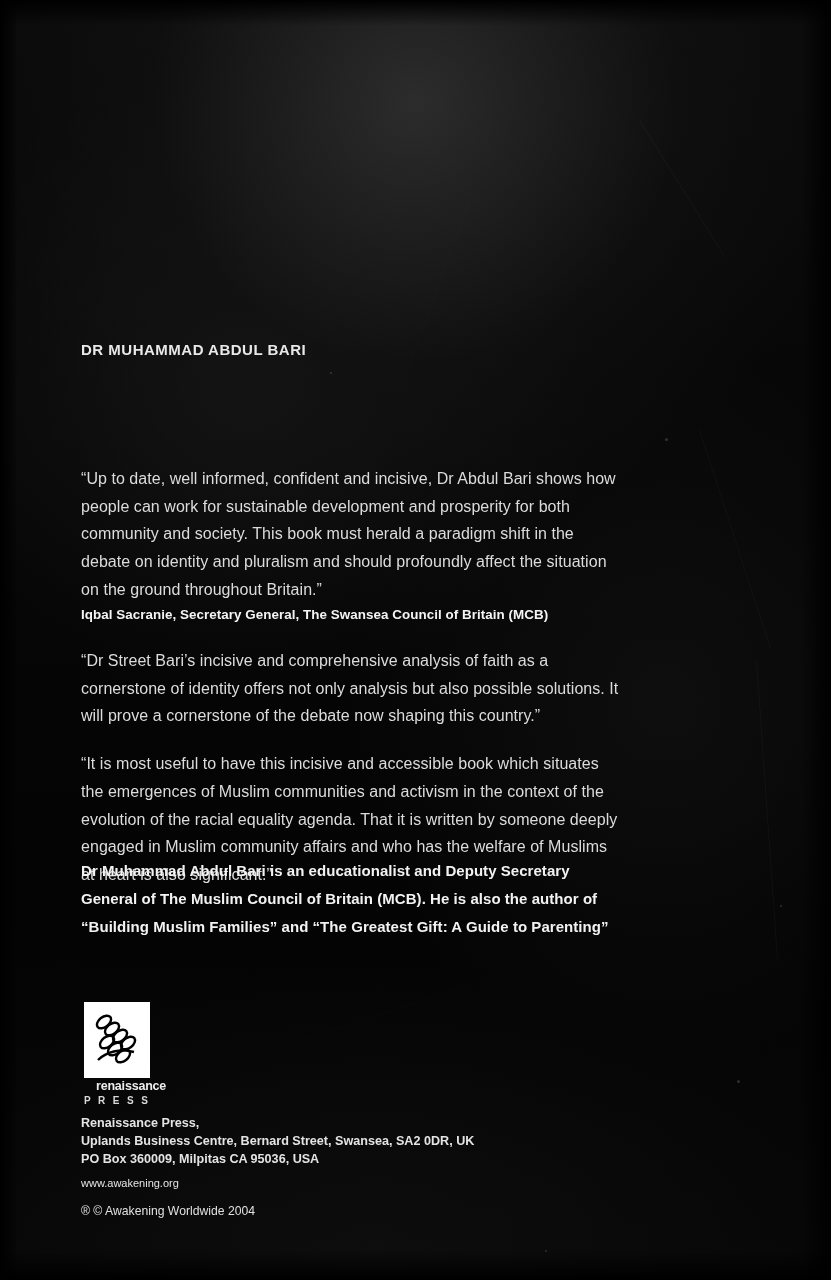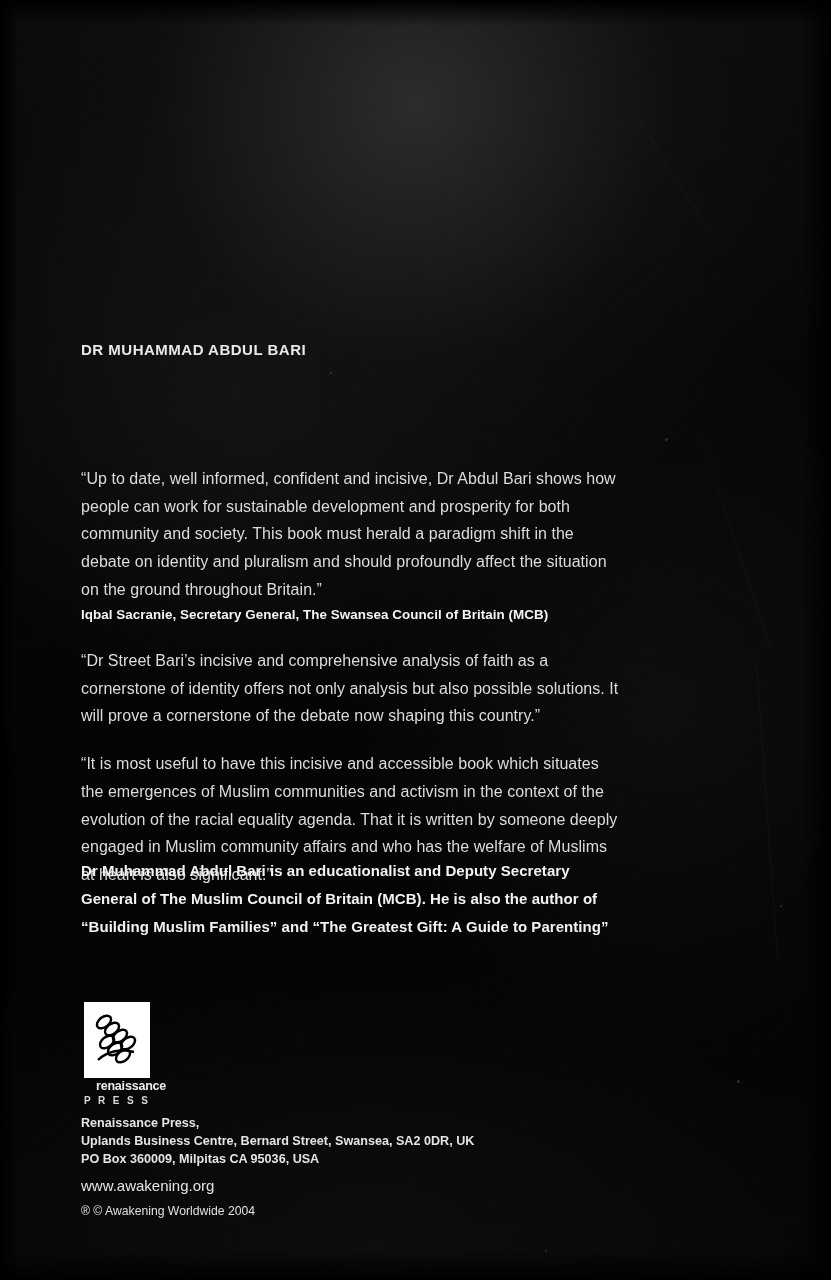--- a/index.html
+++ b/index.html
@@ -157,21 +157,21 @@
     color: #e4e4e4;
     font-size: 12.6px;
     line-height: 1.42;
     font-weight: bold;
   }
   .website {
     position: absolute;
     top: 1177px;
     left: 1px;
     color: #e4e4e4;
-    font-size: 15px;
+    font-size: 11px;
   }
   .copyright {
     position: absolute;
     top: 1204px;
     left: 1px;
     color: #e0e0e0;
     font-size: 12.2px;
   }
 </style>
 </head>

